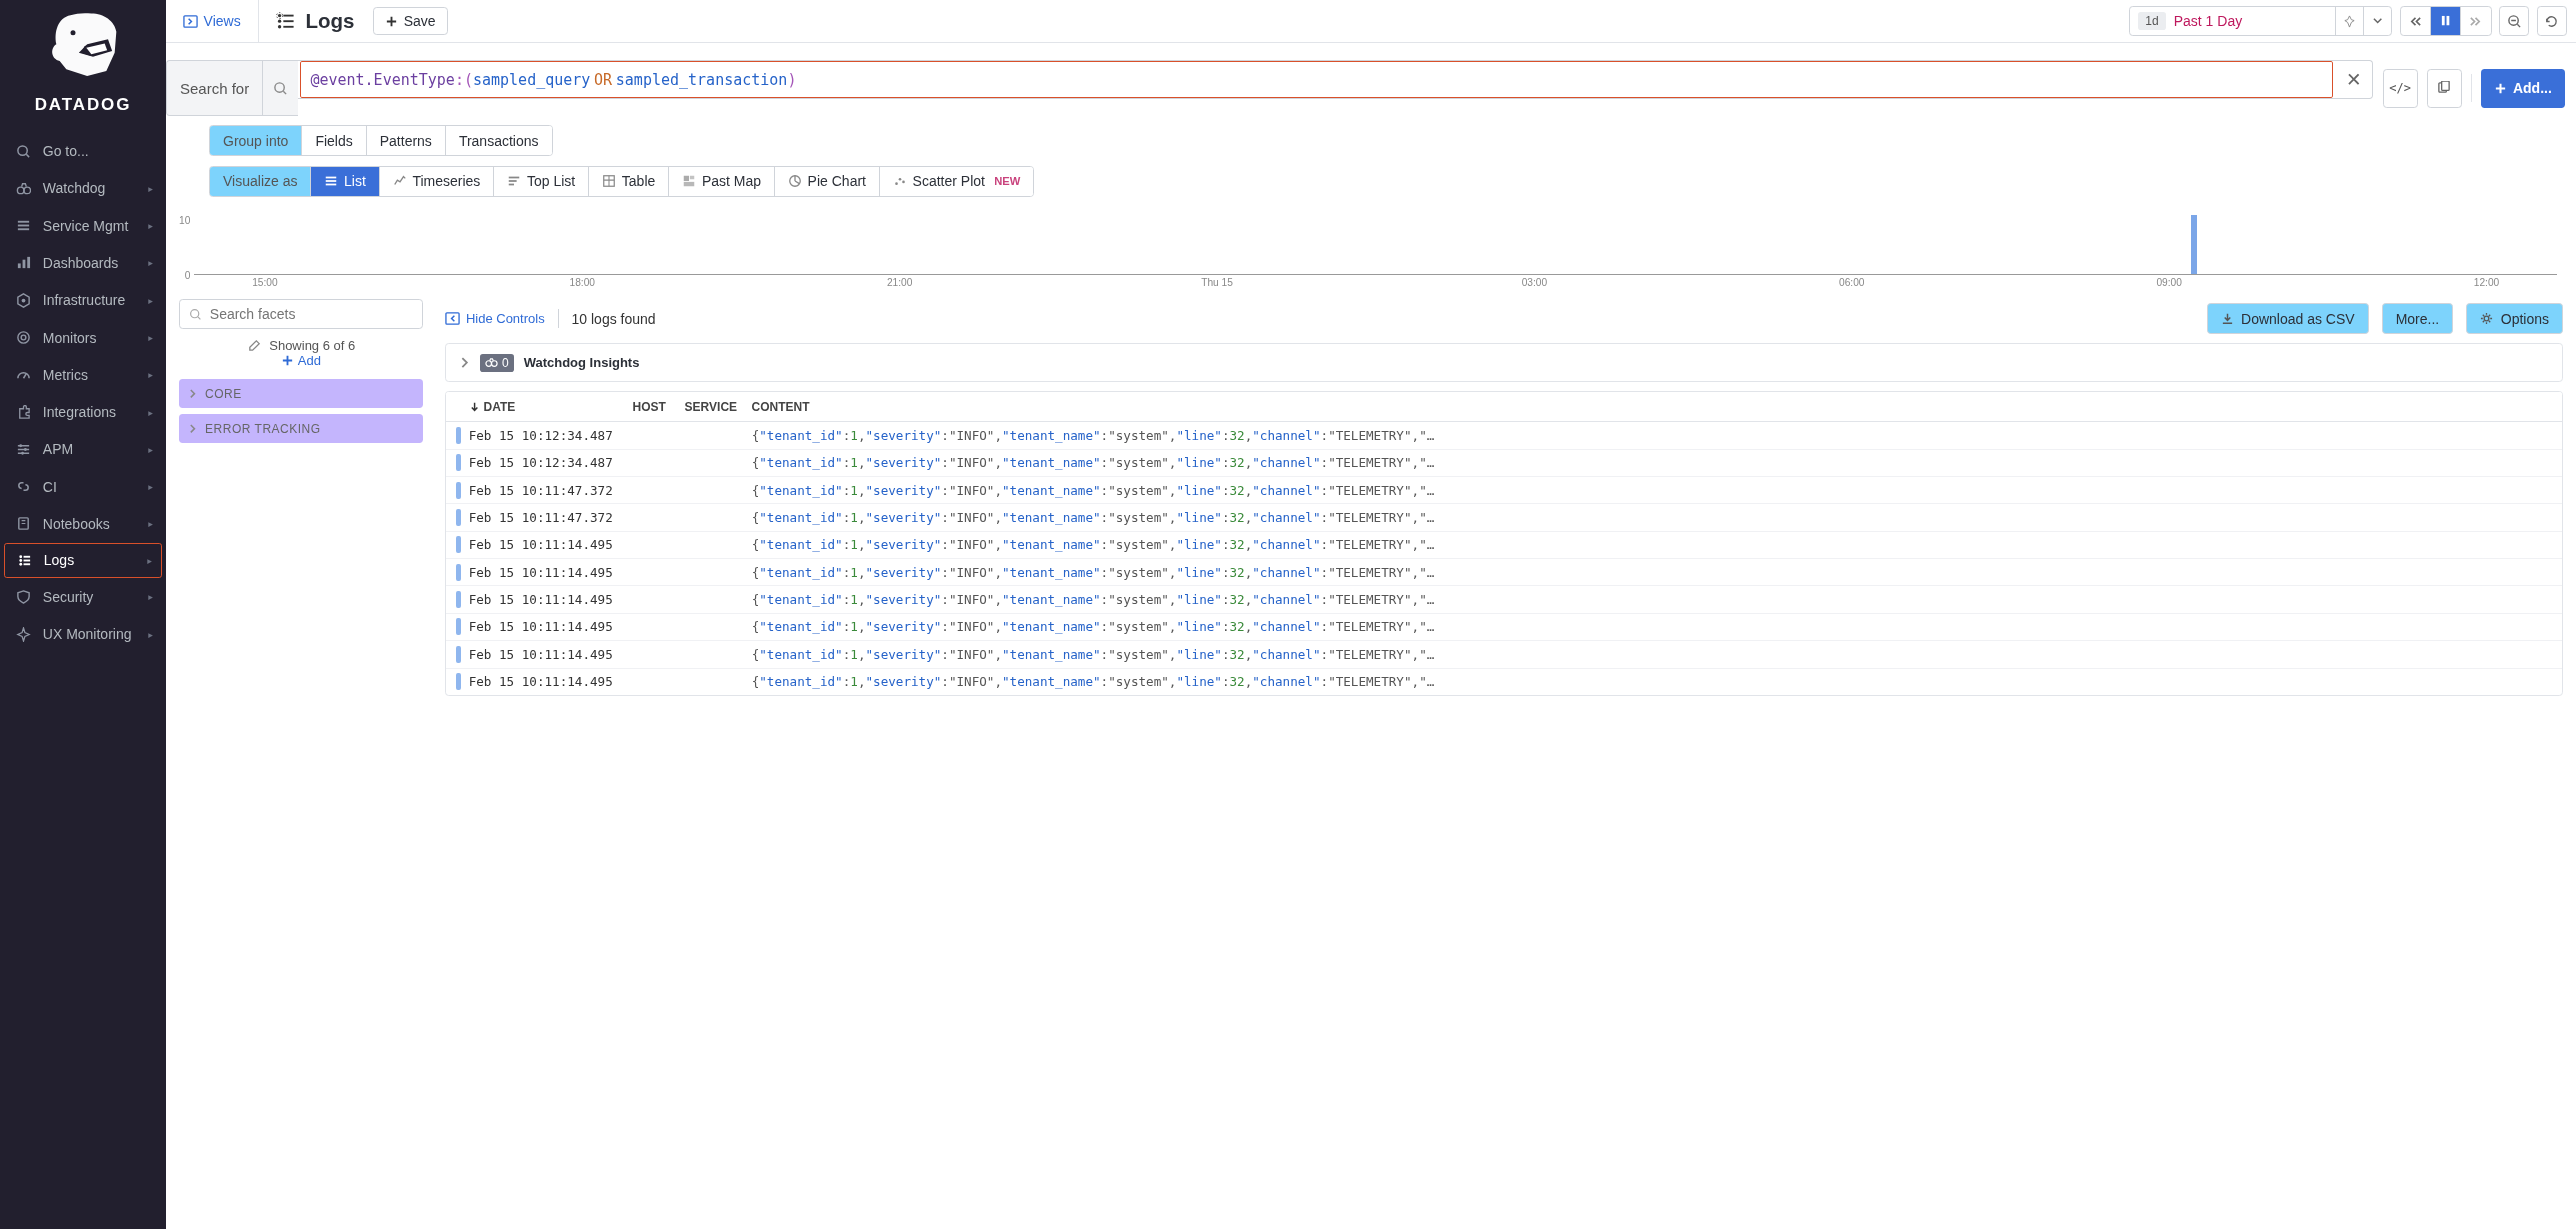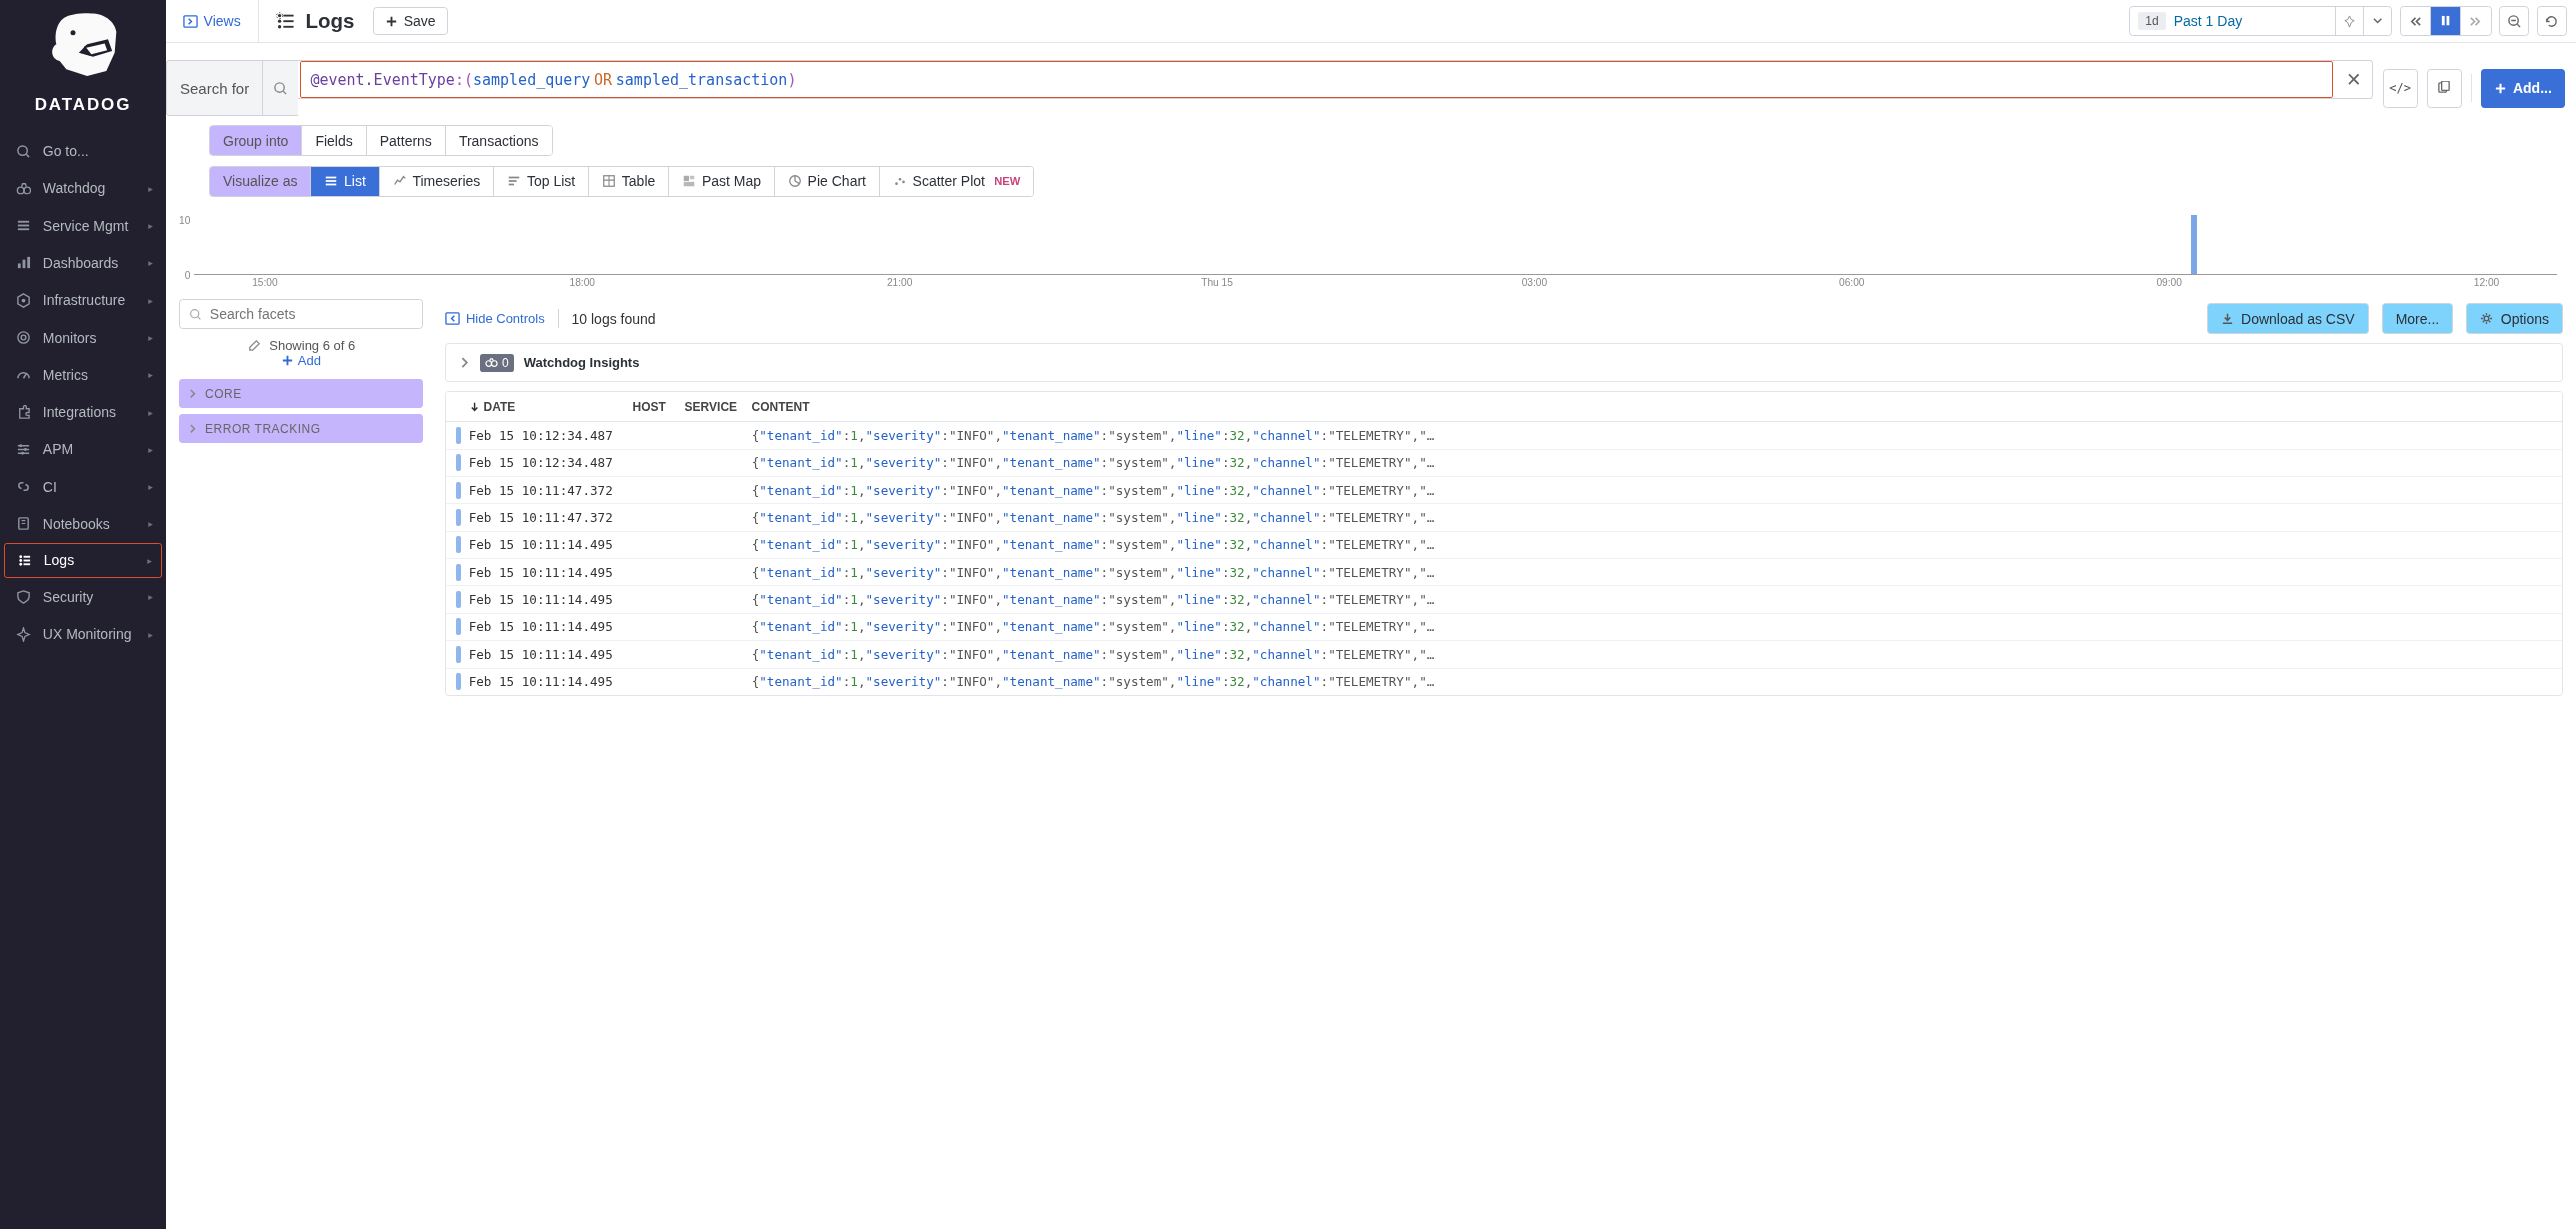--- a/index.html
+++ b/index.html
@@ -24,21 +24,21 @@
 
 
 .topbar { display: flex; align-items: center; height: 43px; border-bottom: 0.9px solid #e1e4e9; padding: 0 9.3px 0 0; }
 .views-btn { display: flex; align-items: center; gap: 5.6px; padding: 0 17px; height: 100%; border-right: 0.9px solid #e1e4e9; color: #2f6bd6; cursor: pointer; font-size: 14px; }
 .title-block { display: flex; align-items: center; gap: 9.3px; padding: 0 15px; }
 .page-title { font-size: 20.5px; font-weight: 600; color: #2c3038; }
 .save-btn { display: flex; align-items: center; gap: 5.6px; border: 0.9px solid #d0d4da; background: #fff; padding: 4.7px 11.2px; border-radius: 3.7px; margin-left: 9.3px; cursor: pointer; font-size: 14px; }
 .topbar-spacer { flex: 1; }
 .time-picker { display: flex; align-items: center; border: 0.9px solid #d0d4da; border-radius: 3.7px; background: #fff; height: 30px; }
 .time-tag { background: #ebedf0; border-radius: 2.8px; padding: 1.9px 7.5px; margin: 0 7.5px; font-size: 12px; color: #555; }
-.time-text { padding-right: 93px; font-size: 14px; color: #0369a1; }
+.time-text { padding-right: 93px; font-size: 14px; color: #be185d; }
 .time-ctrl { width: 28px; height: 28px; display: flex; align-items: center; justify-content: center; border-left: 0.9px solid #d0d4da; color: #666; cursor: pointer; }
 .play-controls { display: flex; border: 0.9px solid #d0d4da; border-radius: 3.7px; margin-left: 7.5px; height: 30px; overflow: hidden; }
 .play-controls .pc-btn { width: 30px; display: flex; align-items: center; justify-content: center; color: #666; cursor: pointer; border-right: 0.9px solid #d0d4da;}
 .play-controls .pc-btn:last-child{border-right:none;}
 .play-controls .pc-btn.active { background: #3a6fd8; color: #fff; }
 .sq-btn { width: 30px; height: 30px; border: 0.9px solid #d0d4da; border-radius: 3.7px; margin-left: 7.5px; display: flex; align-items: center; justify-content: center; color: #555; cursor: pointer; }
 
 
 .search-row { display: flex; align-items: center; padding: 17px 11.2px 9.3px 0; gap: 9.3px; }
 .search-label-box { display:flex; align-items:center; background:#f3f4f6; border:0.9px solid #d0d4da; border-right:none; border-radius: 3.7px 0 0 3.7px; height: 56px;}
@@ -54,21 +54,21 @@
 .code-btn { width: 35px; height: 39px; border: 0.9px solid #d0d4da; border-radius: 3.7px; display: flex; align-items: center; justify-content: center; color:#555; cursor: pointer; font-family:monospace; font-size:12px;}
 .add-btn { height: 39px; background: #3a6fd8; color: #fff; border-radius: 3.7px; padding: 0 13px; display: flex; align-items: center; gap: 5.6px; cursor: pointer; font-size:14px; font-weight:600;}
 .divider-v { width:0.9px; height:28px; background:#e1e4e9; }
 
 
 .toolbar-area { padding: 0 0 9.3px 28px; }
 .seg-row { display: flex; margin-bottom: 9.3px; }
 .seg-group { display: flex; border: 0.9px solid #d0d4da; border-radius: 3.7px; overflow: hidden; }
 .seg { padding: 6.5px 13px; border-right: 0.9px solid #d0d4da; background: #fff; cursor: pointer; font-size: 14px; display:flex; align-items:center; gap:5.6px;}
 .seg:last-child { border-right: none; }
-.seg.label { background: #c4b5fd; color: #555; cursor: default; }
+.seg.label { background: #7dd3fc; color: #555; cursor: default; }
 .seg.active { background: #3a6fd8; color: #fff; }
 .seg .vi-icon{ color:#888; }
 .seg.active .vi-icon{ color:#fff; }
 .new-badge{ color:#c9437d; font-size:11.2px; font-weight:600; margin-left:3.7px;}
 .row-indent{ padding-left:15px; position:relative;}
 
 
 .content { display: flex; flex: 1; min-height: 0; }
 .facet-panel { width: 270px; border-right: 0; padding: 0 13px 0 13px; flex-shrink:0;}
 .facet-search { display: flex; align-items: center; border: 0.9px solid #d0d4da; border-radius: 3.7px; padding: 5.6px 9.3px; color: #888; gap:7.5px; margin-bottom:4px;}

